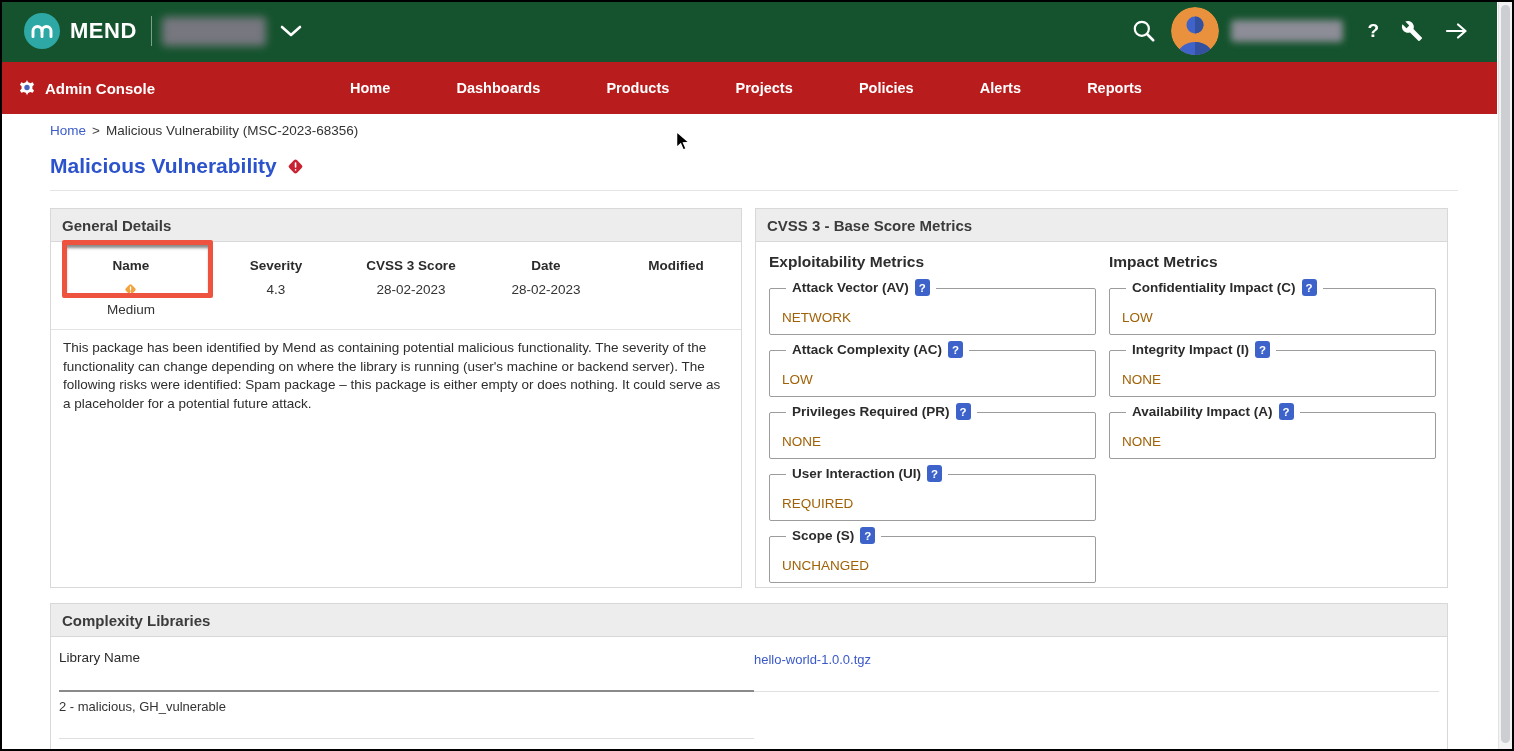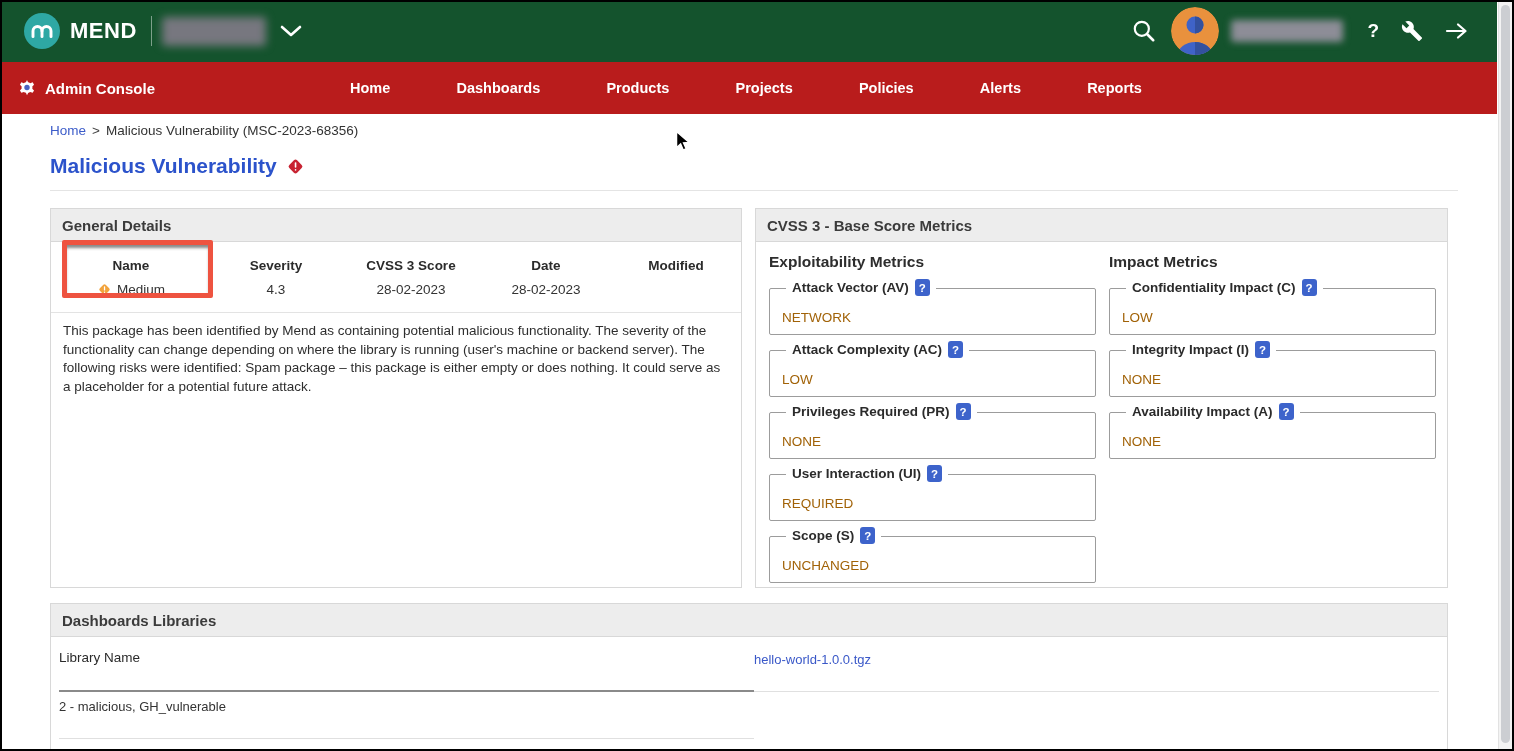--- a/index.html
+++ b/index.html
@@ -44,21 +44,21 @@
   .panel-header { height:33px; background:#ededed; border-bottom:1px solid #d8d8d8; display:flex; align-items:center; padding:0 11px; font-size:15px; font-weight:700; color:#3b3b3b; }
   .gd-panel { left:50px; top:208px; width:692px; height:380px; }
   .cvss-panel { left:755px; top:208px; width:693px; height:380px; }
   .vl-panel { left:50px; top:603px; width:1398px; height:146px; border-bottom:none; }
 
   
   .gd-table { display:grid; grid-template-columns:160px 130px 140px 130px 130px; margin-top:10px; }
   .gd-th { text-align:center; font-size:13.5px; font-weight:700; color:#2b2b2b; padding:6px 0 4px; }
   .gd-td { text-align:center; font-size:13.5px; color:#333; padding:5px 0 12px; }
   .gd-td a { color:#3a58c8; font-weight:700; text-decoration:none; cursor:pointer; }
-  .sev { display:inline-flex; align-items:center; gap:5px; }
+  .sev { display:inline-flex; align-items:center; gap:5px;flex-direction:column; }
   .gd-divider { height:1px; background:#e3e3e3; margin:0 0 0 0; }
   .gd-desc { padding:9px 12px; font-size:13.5px; line-height:18.5px; color:#2e2e2e; }
   .red-annotation { position:absolute; left:11px; top:31px; width:151px; height:58px; border:5px solid #ee5340; border-radius:2px; box-shadow:inset 0 4px 3px -1px rgba(40,40,40,.55); pointer-events:none; z-index:5; }
 
   
   .metric-col-h { position:absolute; font-size:15.5px; font-weight:700; color:#2d2d2d; top:44px; }
   .col1 { left:13px; } .col2 { left:353px; }
   .fieldset { position:absolute; width:327px; height:47px; border:1px solid #9c9c9c; border-radius:2px; background:#fff; }
   .legend { position:absolute; top:-10px; left:16px; background:#fff; padding:0 6px; display:inline-flex; align-items:center; gap:6px; font-size:13.5px; font-weight:700; color:#2b2b2b; white-space:nowrap; }
   .help-badge { width:15px; height:17px; border-radius:3px; background:#3d63cb; color:#fff; font-size:11.5px; font-weight:700; display:inline-flex; align-items:center; justify-content:center; cursor:pointer; }
@@ -243,21 +243,21 @@
     <div class="fieldset col2" style="top:203px">
       <span class="legend">
           <span>Availability Impact (A)</span>
           <span class="help-badge">?</span>
         </span>
       <span class="fs-value">NONE</span>
     </div>
   </div>
 
   <div class="panel vl-panel">
-    <div class="panel-header">Dashboards Libraries</div>
+    <div class="panel-header">Complexity Libraries</div>
     <div class="vl-table">
       <div class="vl-th">Library Name</div>
       <div class="vl-td"><a>hello-world-1.0.0.tgz</a></div>
       <div class="vl-td">2 - malicious, GH_vulnerable</div>
     </div>
   </div>
 
   <div class="scrollbar">
     <div class="scroll-thumb"></div>
   </div>

